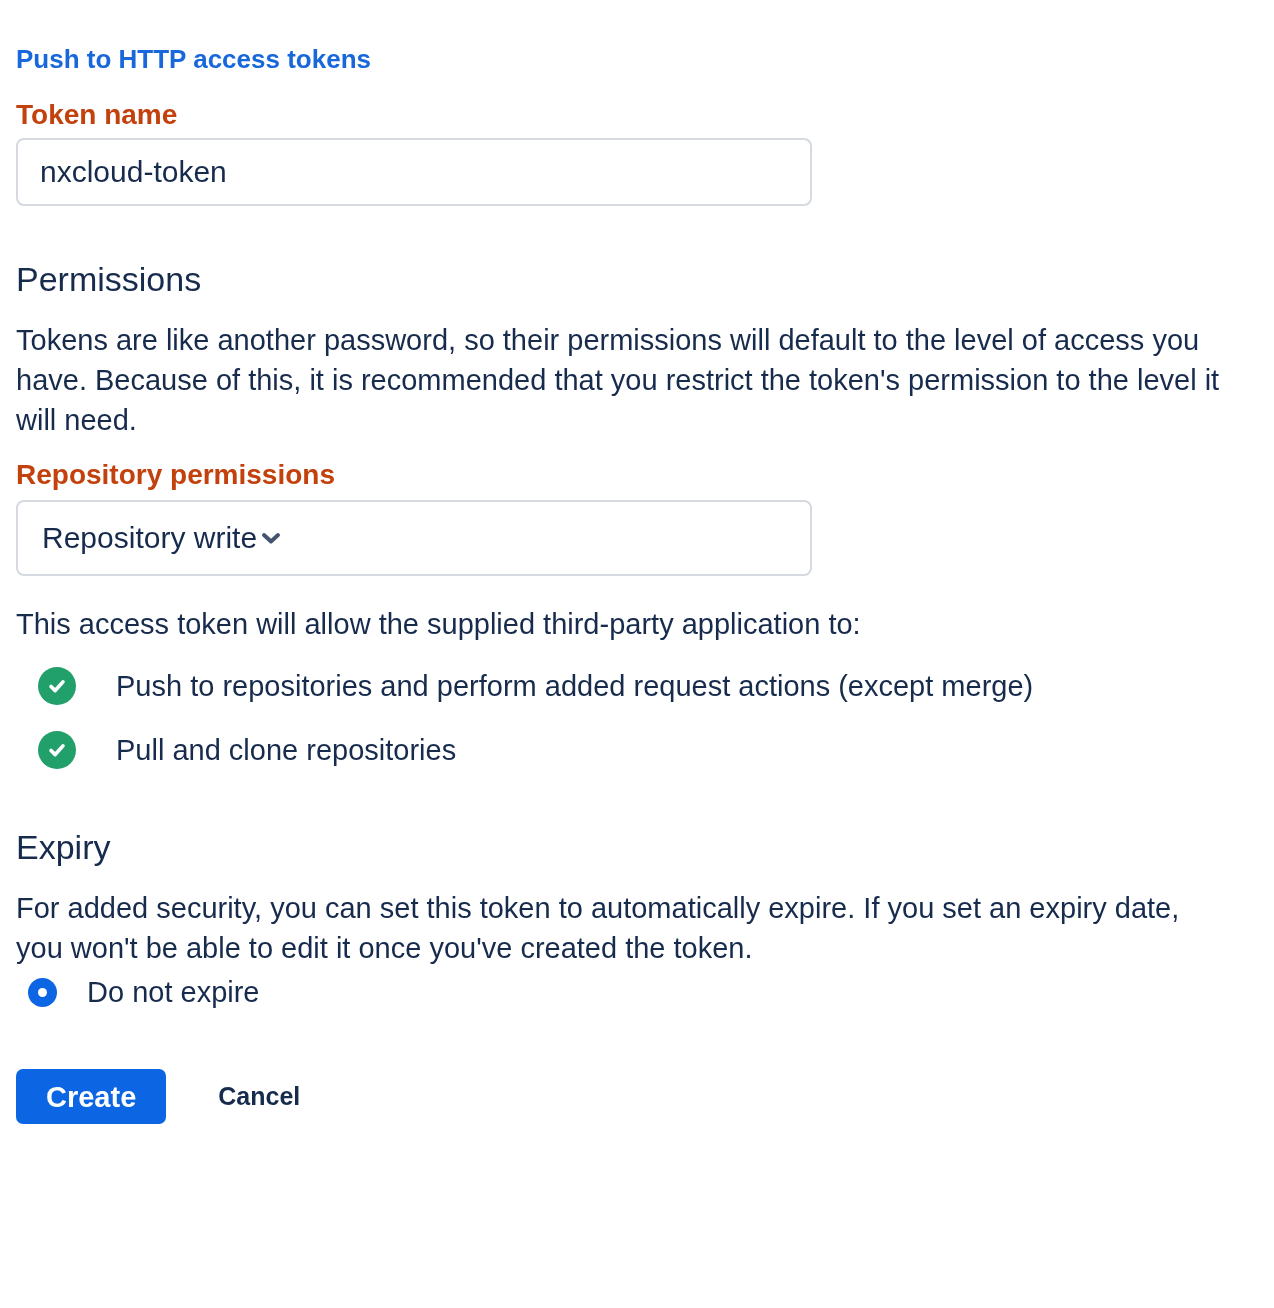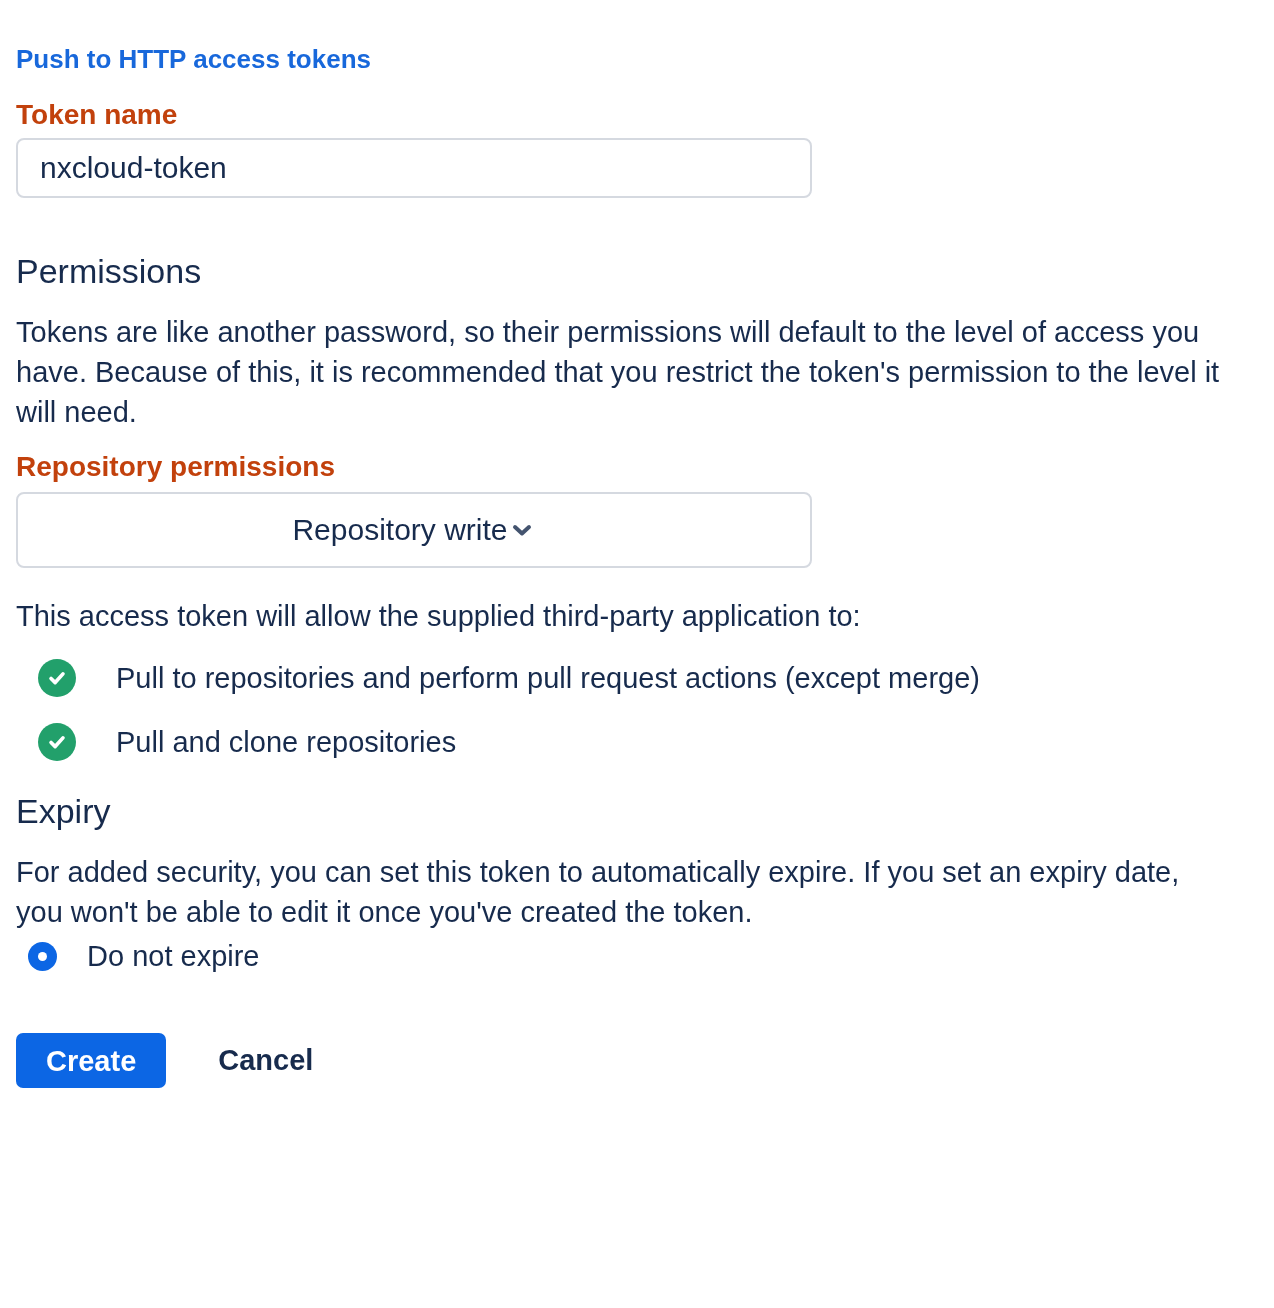--- a/index.html
+++ b/index.html
@@ -36,21 +36,21 @@
     margin-top: 26px;
     font-size: 28px;
     font-weight: 700;
     color: #c2410c;
     line-height: 30px;
   }
   .text-input {
     display: block;
     margin-top: 8px;
     width: 796px;
-    height: 60px;
+    height: 68px;
     border: 2px solid #D5D9E0;
     border-radius: 8px;
     background: #ffffff;
     font-family: "Liberation Sans", sans-serif;
     font-size: 30px;
     color: #172B4D;
     padding: 0 22px;
     outline: none;
   }
   .section-heading {
@@ -70,21 +70,21 @@
   .select-label { margin-top: 20px; }
   .select-box {
     margin-top: 10px;
     width: 796px;
     height: 76px;
     border: 2px solid #D5D9E0;
     border-radius: 8px;
     background: #ffffff;
     display: flex;
     align-items: center;
-    justify-content: center;
+    justify-content: flex-start;
     padding: 1px 24px;
     cursor: pointer;
   }
   .select-box .select-value {
     font-size: 30px;
     color: #172B4D;
   }
   .chevron-icon { display: flex; align-items: center; }
   .allow-intro { margin-top: 28px; }
   .capability-list { margin-top: 22px; list-style: none; }
@@ -161,21 +161,21 @@
     font-family: "Liberation Sans", sans-serif;
     font-size: 29px;
     font-weight: 700;
     cursor: pointer;
   }
   .cancel-button {
     background: transparent;
     border: none;
     margin-left: 42px;
     font-family: "Liberation Sans", sans-serif;
-    font-size: 29px;
+    font-size: 25px;
     font-weight: 700;
     color: #172B4D;
     cursor: pointer;
     padding: 0 10px;
   }
 </style>
 </head>
 <body>
 
 <div class="container">
@@ -204,33 +204,33 @@
 
   <p class="body-text allow-intro">This access token will allow the supplied third-party application to:</p>
 
   <ul class="capability-list">
     <li class="capability-item">
       <span class="check-circle">
         <svg width="22" height="22" viewBox="0 0 24 24" fill="none">
           <path d="M5.5 12.5 L10 17 L18.5 7.5" stroke="#ffffff" stroke-width="4" stroke-linecap="round" stroke-linejoin="round"></path>
         </svg>
       </span>
-      <span class="capability-text">Pull to repositories and perform pull request actions (except merge)</span>
+      <span class="capability-text">Push to repositories and perform added request actions (except merge)</span>
     </li>
     <li class="capability-item">
       <span class="check-circle">
         <svg width="22" height="22" viewBox="0 0 24 24" fill="none">
           <path d="M5.5 12.5 L10 17 L18.5 7.5" stroke="#ffffff" stroke-width="4" stroke-linecap="round" stroke-linejoin="round"></path>
         </svg>
       </span>
       <span class="capability-text">Pull and clone repositories</span>
     </li>
   </ul>
 
-  <h2 class="section-heading" style="margin-top: 28px;">Expiry</h2>
+  <h2 class="section-heading" style="margin-top: 56px;">Expiry</h2>
 
   <p class="body-text">For added security, you can set this token to automatically expire. If you set an expiry date, you won't be able to edit it once you've created the token.</p>
 
   <div class="radio-group">
     <div class="radio-row">
       <span class="radio-circle checked"></span>
       <span class="radio-label">Do not expire</span>
     </div>
   </div>
 

